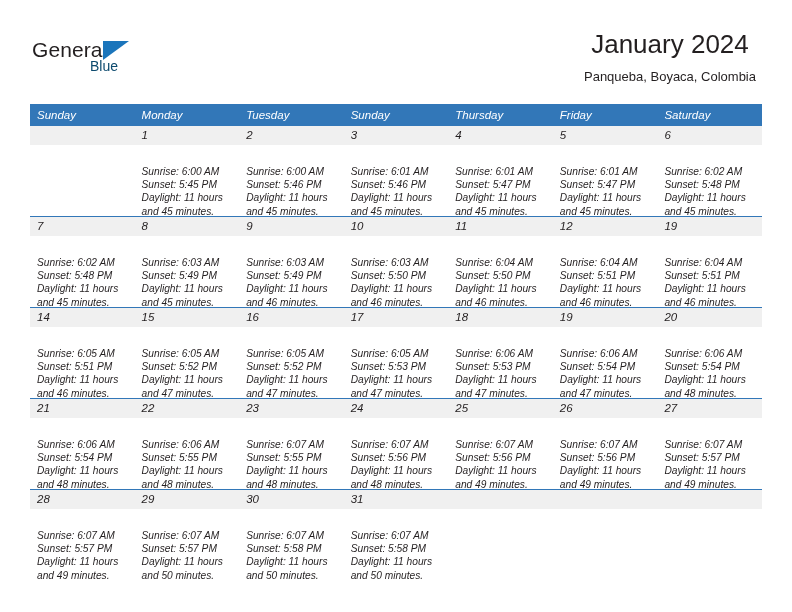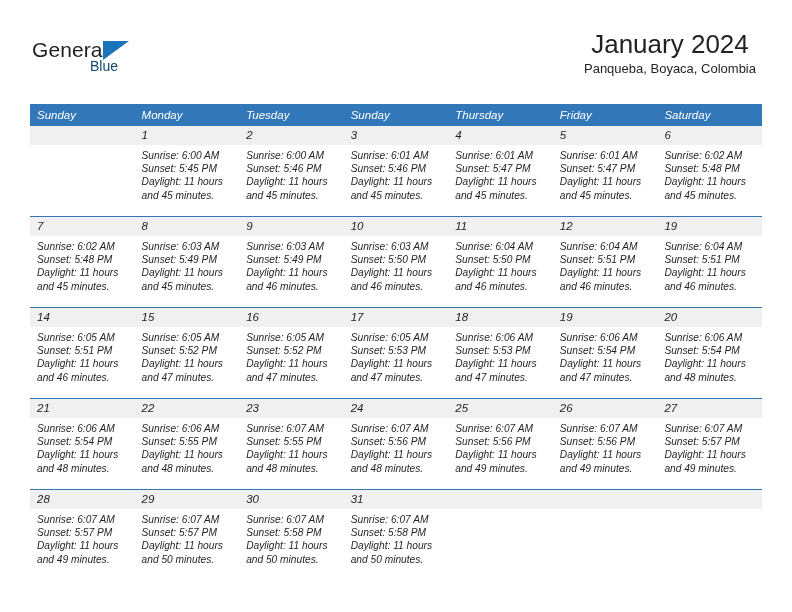--- a/index.html
+++ b/index.html
@@ -72,20 +72,21 @@
   .cal-title {
     font-size: 26px;
     color: #231f20;
     line-height: 32px;
     white-space: nowrap;
   }
   .cal-subtitle {
     font-size: 13px;
     color: #231f20;
     line-height: 18px;
+    margin-top: 8px;
     white-space: nowrap;
   }
 
   
   .calendar {
     position: absolute;
     left: 30px;
     top: 104px;
     width: 732px;
     font-style: italic;
@@ -129,21 +130,21 @@
     padding: 3px 0 3px 7px;
     line-height: 13px;
     height: 19px;
     box-sizing: border-box;
   }
   .cell.empty .daynum {
     background: #f0f0f0;
     color: transparent;
   }
   .info {
-    padding: 4px 7px 0 7px;
+    padding: 20px 7px 0 7px;
     font-size: 10.2px;
     line-height: 13.2px;
     color: #231f20;
   }
   .info div { white-space: nowrap; }
 </style>
 </head>
 <body>
 
 <div class="page">

